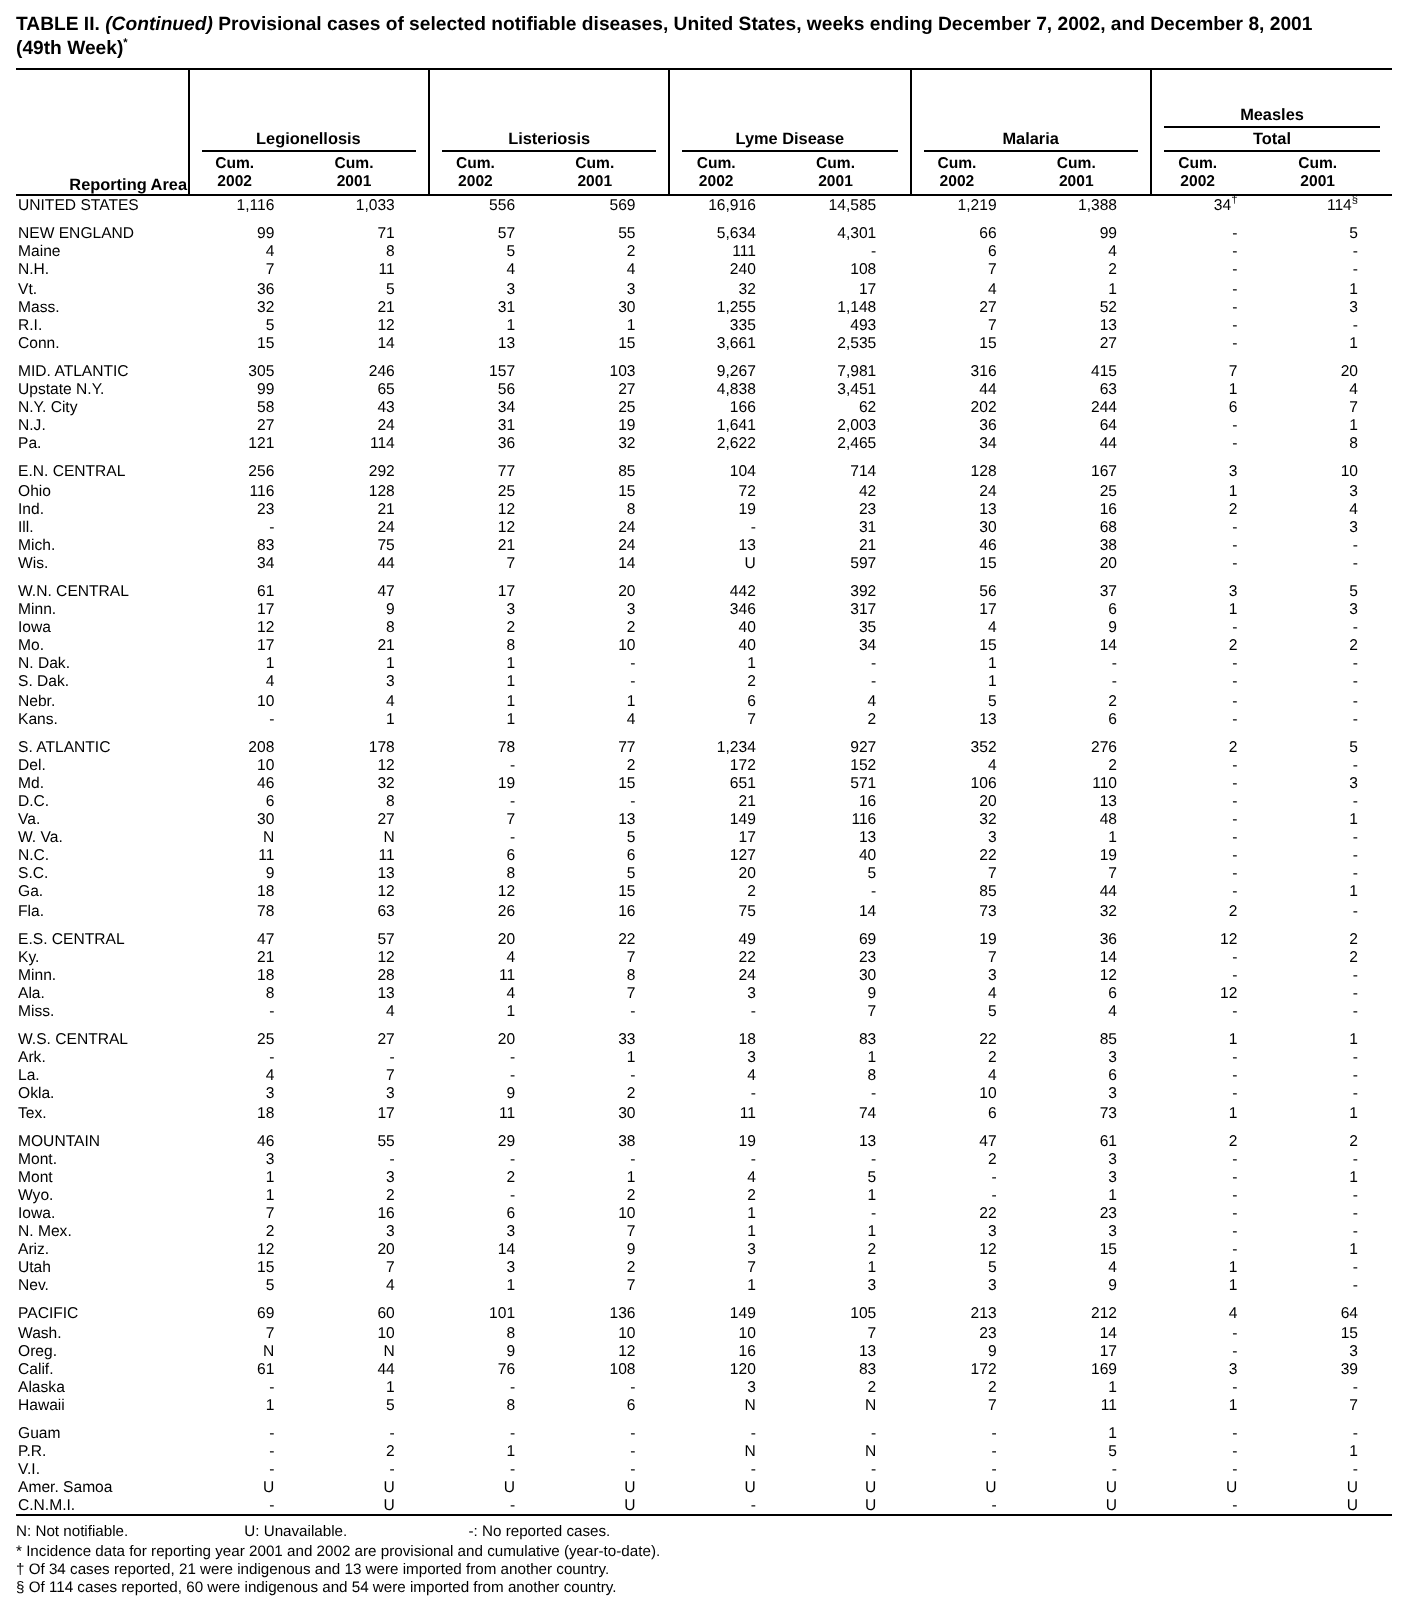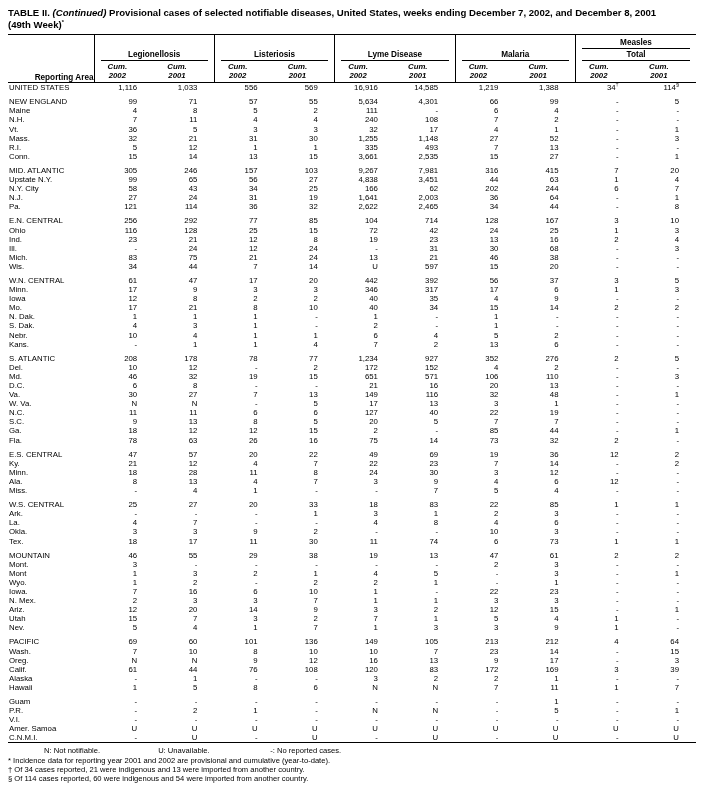--- a/index.html
+++ b/index.html
@@ -5,33 +5,33 @@
   html,body{margin:0;padding:0;}
   body{width:704px;height:803px;background:#fff;color:#000;font-family:"Liberation Sans",sans-serif;overflow:hidden;}
   .page{padding:7px 8px 0 8px;}
   .title{font-size:9.6px;font-weight:bold;line-height:11.5px;margin-bottom:4px;}
   .ttl-i{font-style:italic;text-align:center;}
   table{border-collapse:collapse;table-layout:fixed;width:688px;border-top:1.3px solid #000;border-bottom:1.3px solid #000;}
   col.c-area{width:86px;}
   th,td{padding:0;font-weight:normal;}
   thead th{font-weight:bold;vertical-align:bottom;}
   th.area{text-align:right;font-size:8.2px;padding-left:1px;padding-bottom:0;border-bottom:0.9px solid #000;}
-  tr.h1 .g{height:14px;}
+  tr.h1 .g{height:29px;}
   tr.h2 .g{height:12px;}
   .glabel{font-size:8.2px;text-align:center;border-bottom:0.9px solid #000;margin:0 6px;padding-bottom:1px;line-height:9px;}
-  th.sub{font-size:7.8px;line-height:8.6px;text-align:center;padding:2px 14px 2px 0;border-bottom:0.9px solid #000;font-style:italic;}
+  th.sub{font-size:7.8px;line-height:8.6px;text-align:center;padding:2px 14px 2px 0;border-bottom:0.9px solid #000;}
   .vline{border-left:0.8px solid #000;}
   tbody td{font-size:7.8px;line-height:9.1px;height:9.1px;vertical-align:bottom;white-space:nowrap;}
   td.area{text-align:left;padding-left:1px;}
   td.num{text-align:right;padding-right:17px;}
   tr.spacer td{height:5px;}
   sup{font-size:5.6px;vertical-align:super;line-height:0;}
   .footnotes{margin-top:3px;font-size:7.6px;line-height:9.2px;}
   .legend span{display:inline-block;}
-  .legend .lg1{width:112px;margin-left:36px;}
+  .legend .lg1{width:112px;}
   .legend .lg2{width:110px;}
 </style>
 </head>
 <body>
 
 <div class="page">
 
   <div class="title">
     <span>TABLE II.</span>
     <span class="ttl-i">(Continued)</span>

